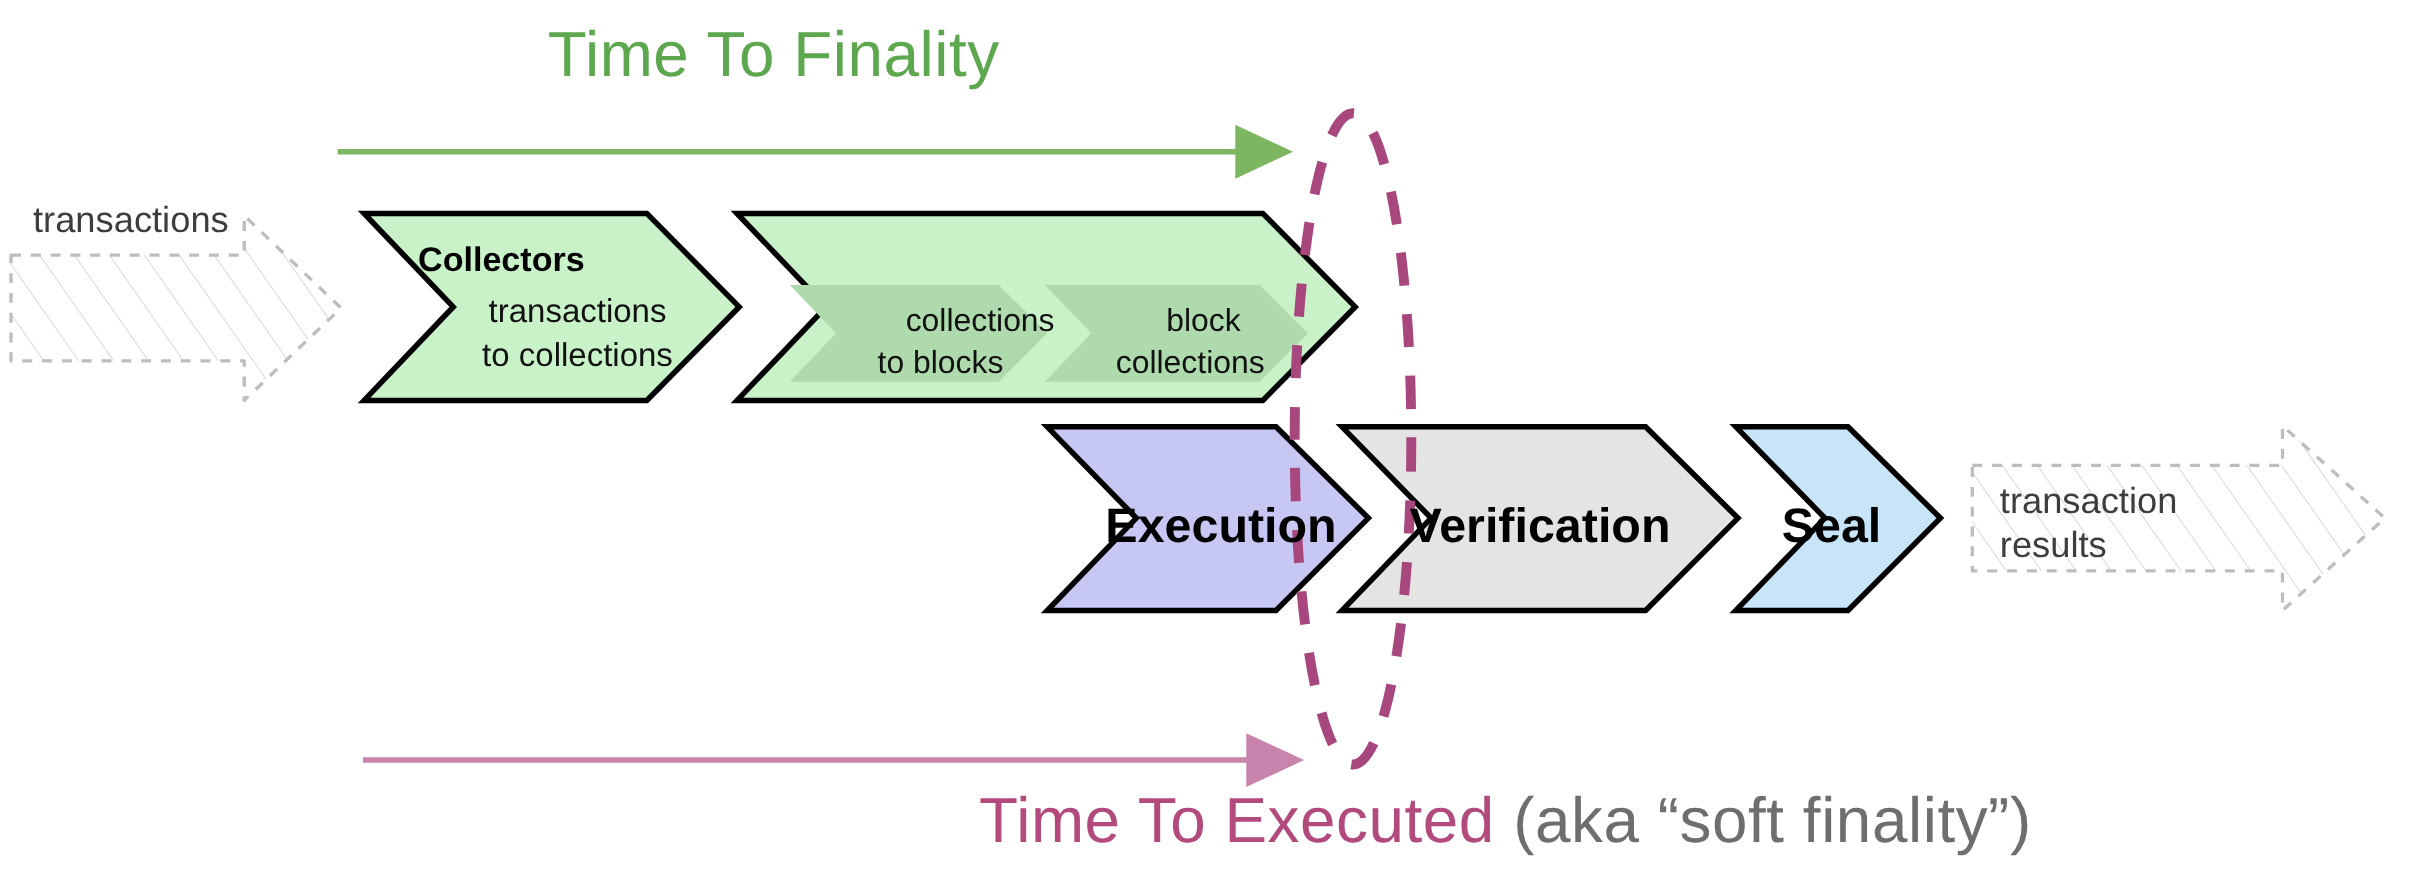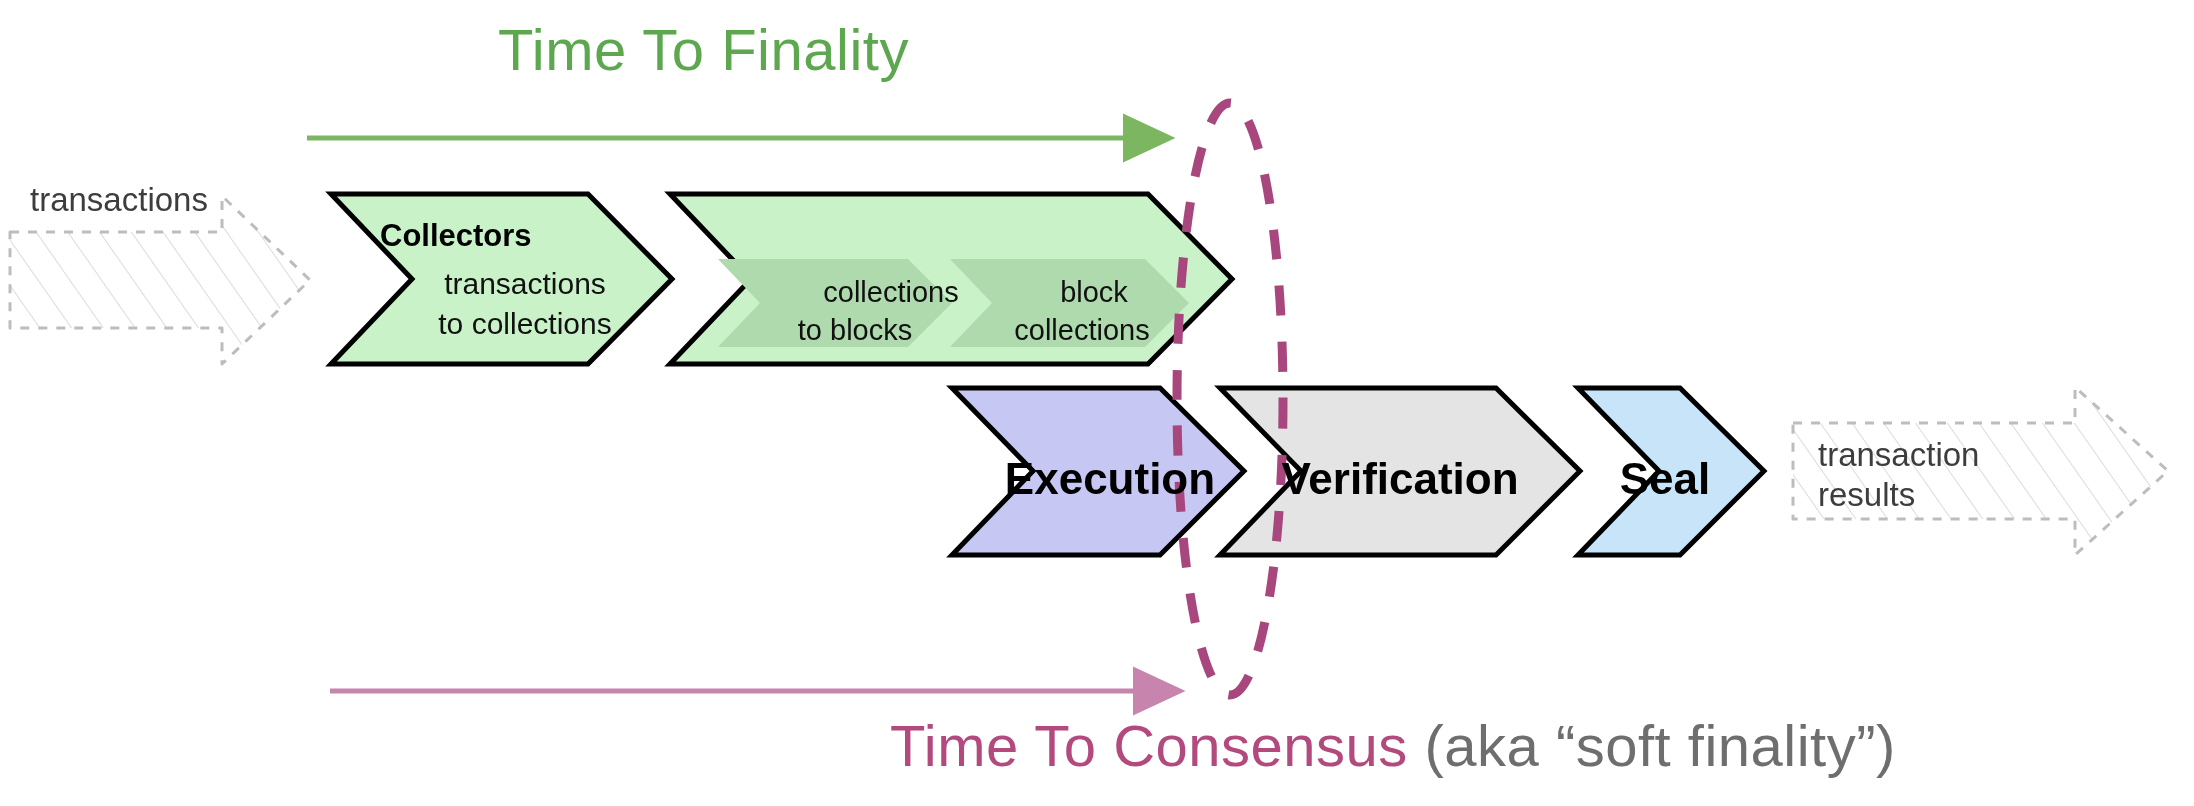--- a/index.html
+++ b/index.html
@@ -140,21 +140,21 @@
       <line x1="307" y1="138" x2="1168" y2="138" stroke="#7cb661" stroke-width="5" marker-end="url(#greenArrow)"></line>
     </g>
 
     <g>
       <line x1="330" y1="691" x2="1178" y2="691" stroke="#c784ac" stroke-width="5" marker-end="url(#pinkArrow)"></line>
     </g>
   </svg>
 
   <div class="txt title-finality">Time To Finality</div>
 
-  <div class="txt title-executed-wrap"><span class="title-executed">Time To Consensus</span><span class="title-executed-sub"> (aka “soft finality”)</span></div>
+  <div class="txt title-executed-wrap"><span class="title-executed">Time To Executed</span><span class="title-executed-sub"> (aka “soft finality”)</span></div>
 
   <div class="txt ghost-label" style="left:30px; top:182px; width:200px;">transactions</div>
 
   <div class="txt ghost-label" style="left:1818px; top:477px; width:240px;">results</div>
   <div class="txt ghost-label" style="left:1818px; top:437px; width:240px;">transaction</div>
 
   <div class="txt stage-title" style="left:380px; top:218px; width:290px;">Collectors</div>
   <div class="txt stage-sub" style="left:380px; top:266px; width:290px;">transactions</div>
   <div class="txt stage-sub" style="left:380px; top:306px; width:290px;">to collections</div>
 

